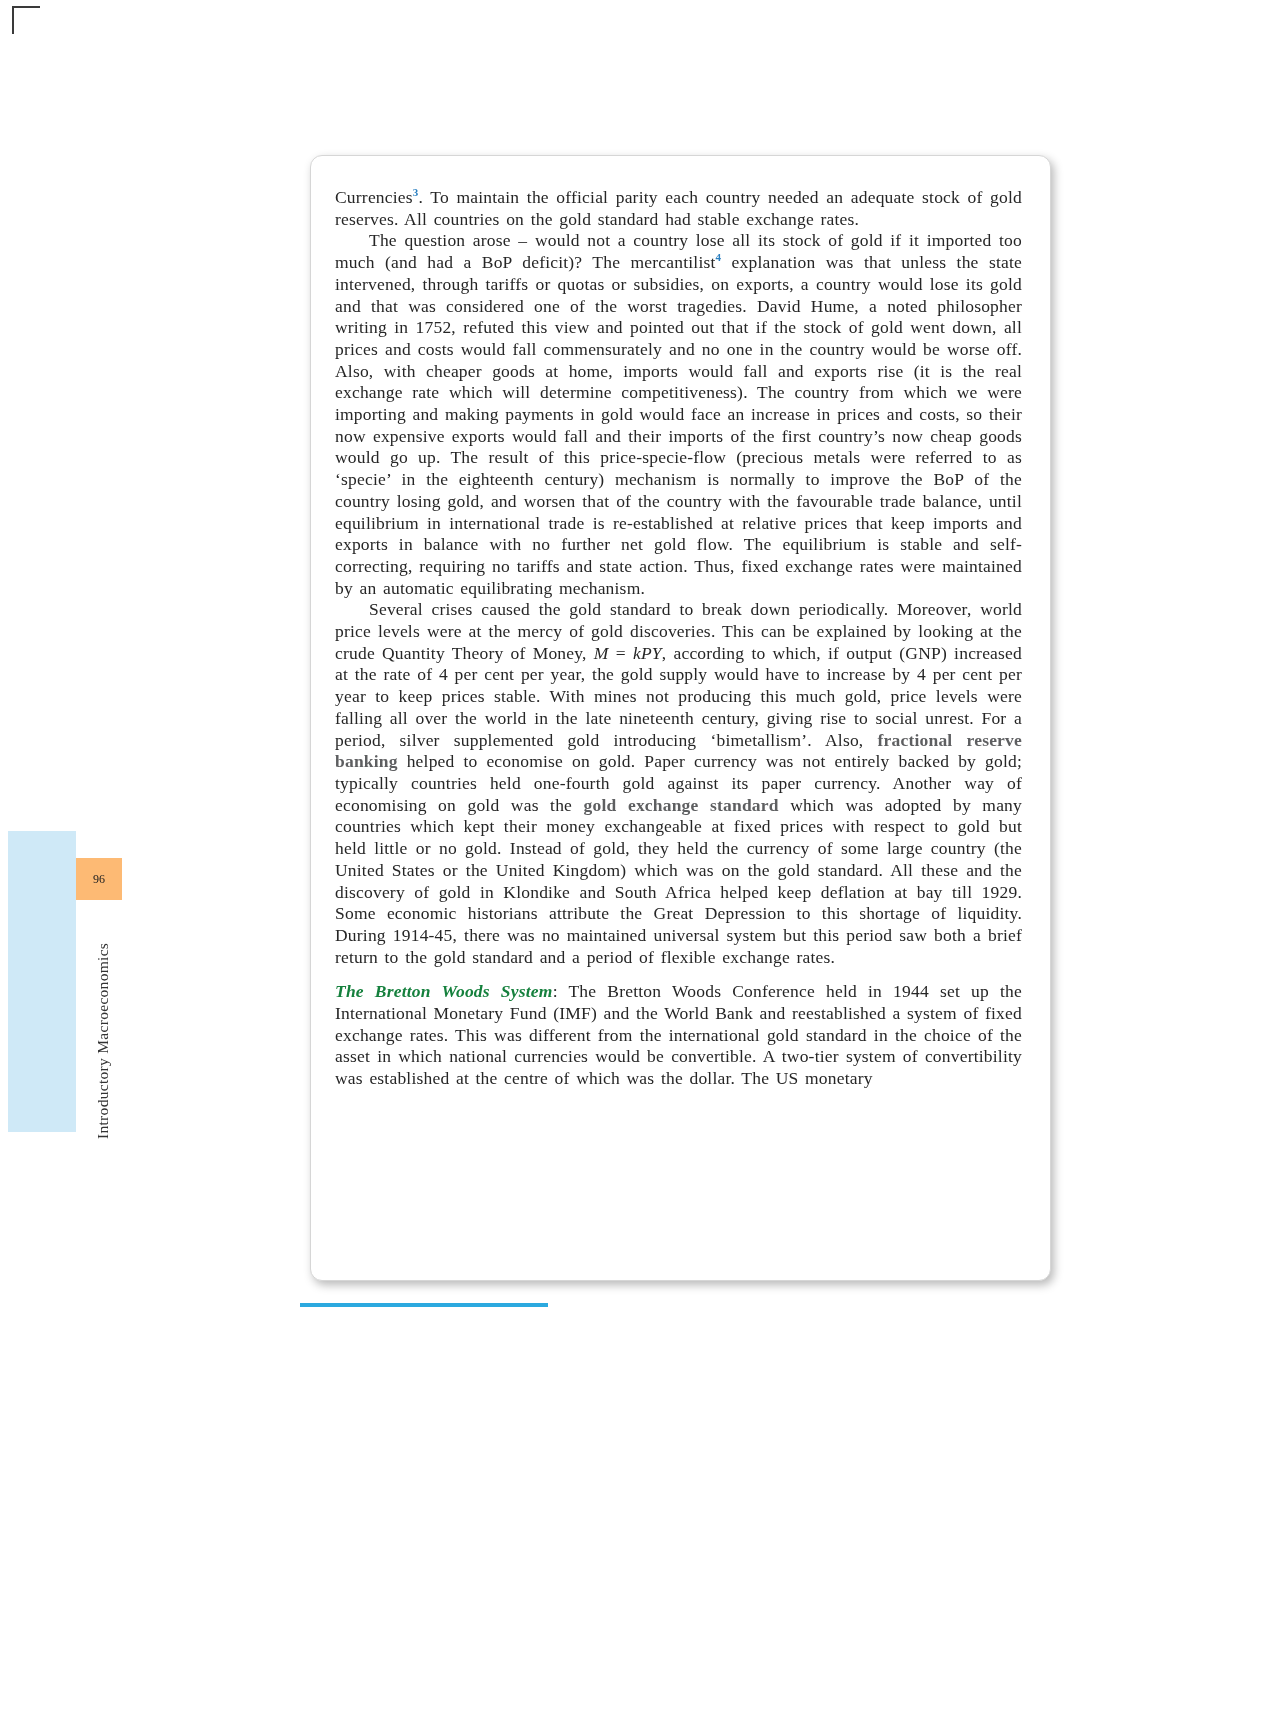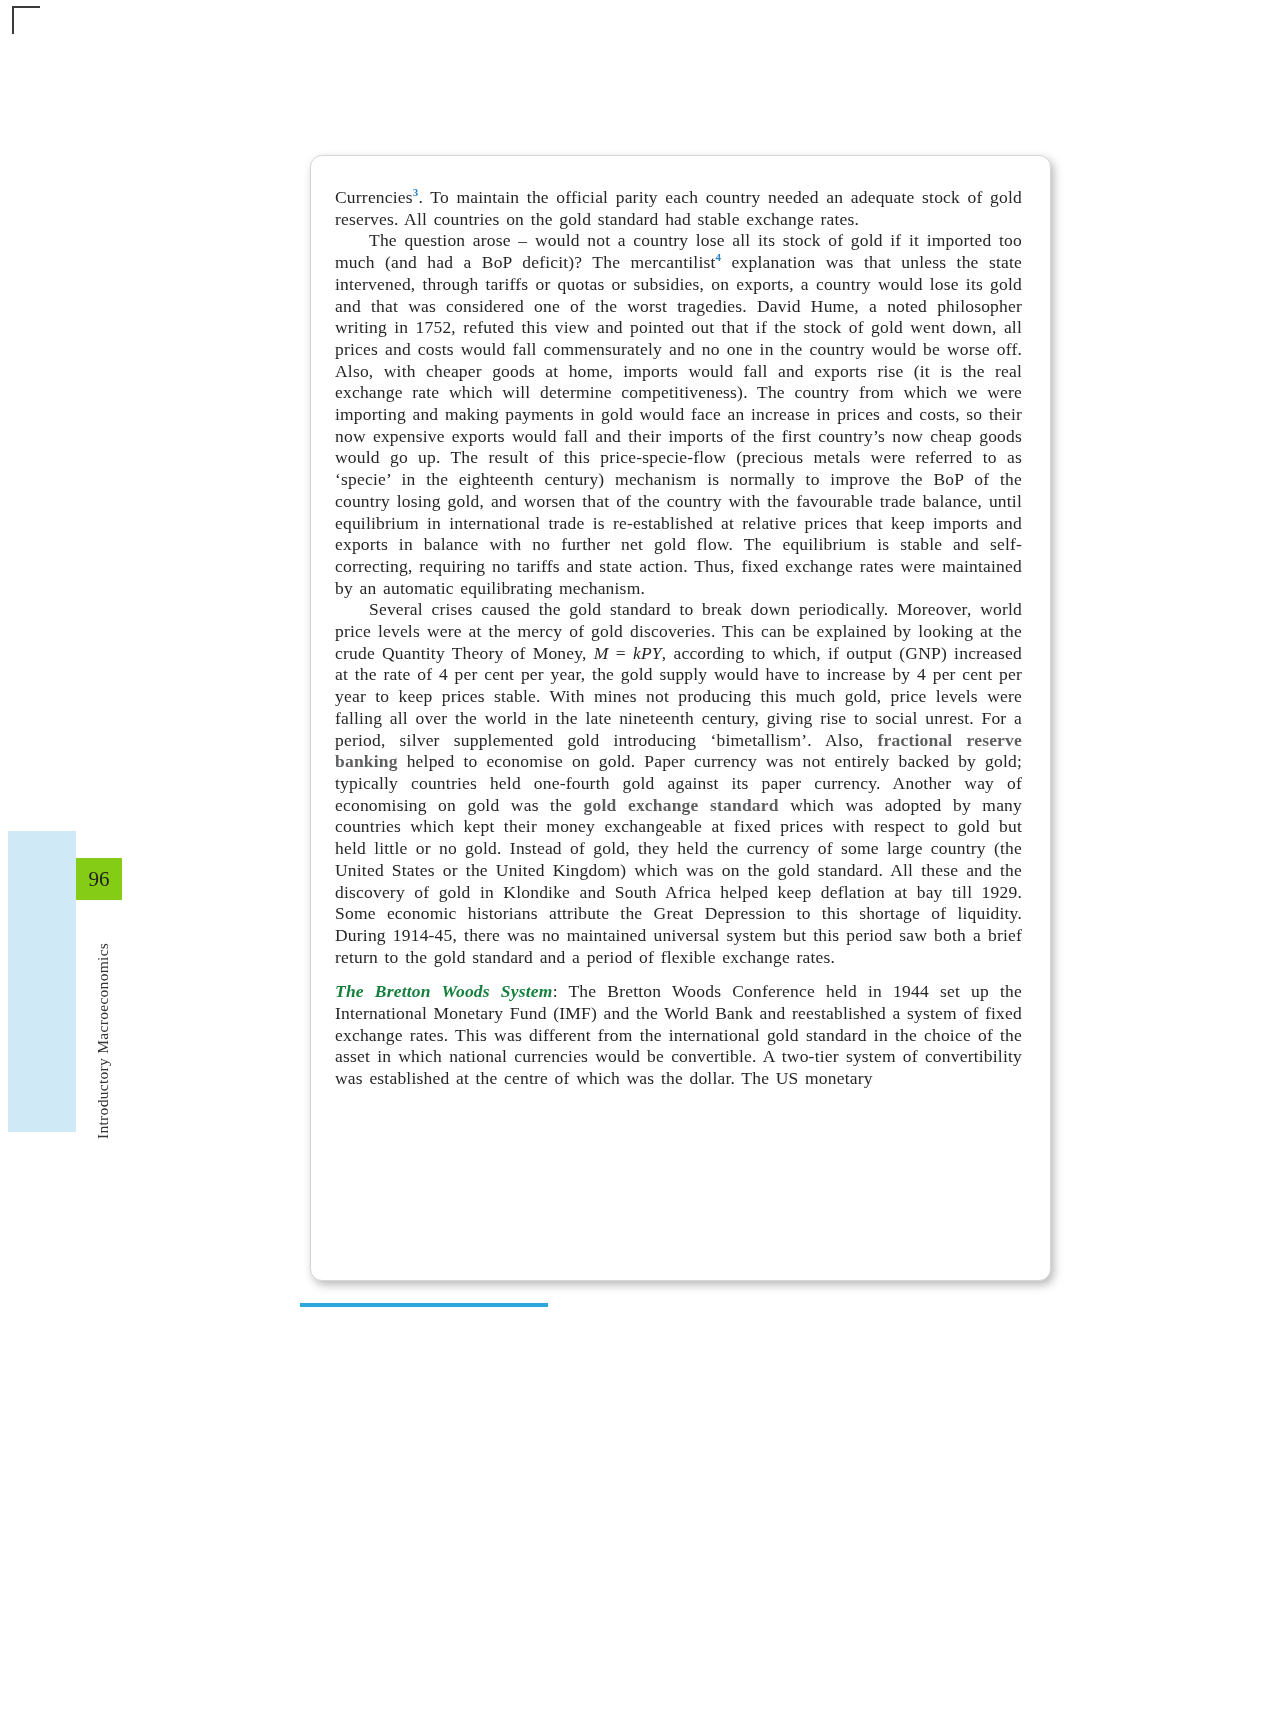--- a/index.html
+++ b/index.html
@@ -31,22 +31,22 @@
   .bi{font-weight:bold;font-style:italic;color:#15803d;}
   
   .watermark{
     position:absolute;left:395px;top:630px;width:490px;
     transform:rotate(-44deg);font-size:46px;font-style:italic;
     color:rgba(110,110,110,0.16);text-align:center;pointer-events:none;white-space:nowrap;
   }
   
   .sidebar-band{position:absolute;left:8px;top:831px;width:68px;height:301px;background:#cfe9f7;}
   .page-number{
-    position:absolute;left:76px;top:858px;width:46px;height:42px;background:#84cc16;
-    display:flex;align-items:center;justify-content:center;font-size:21px;color:#222;
+    position:absolute;left:76px;top:858px;width:46px;height:42px;background:#fdba74;
+    display:flex;align-items:center;justify-content:center;font-size:12px;color:#222;
   }
   .sidebar-title{
     position:absolute;left:94px;top:893px;height:246px;
     writing-mode:vertical-rl;transform:rotate(180deg);
     font-size:15.5px;color:#333;letter-spacing:0.3px;white-space:nowrap;
   }
   
   .fn-block{position:absolute;left:300px;top:1303px;width:737px;}
   .fn-rule{width:248px;height:4px;background:#2ba9df;margin-bottom:10px;}
   .fn-para{

